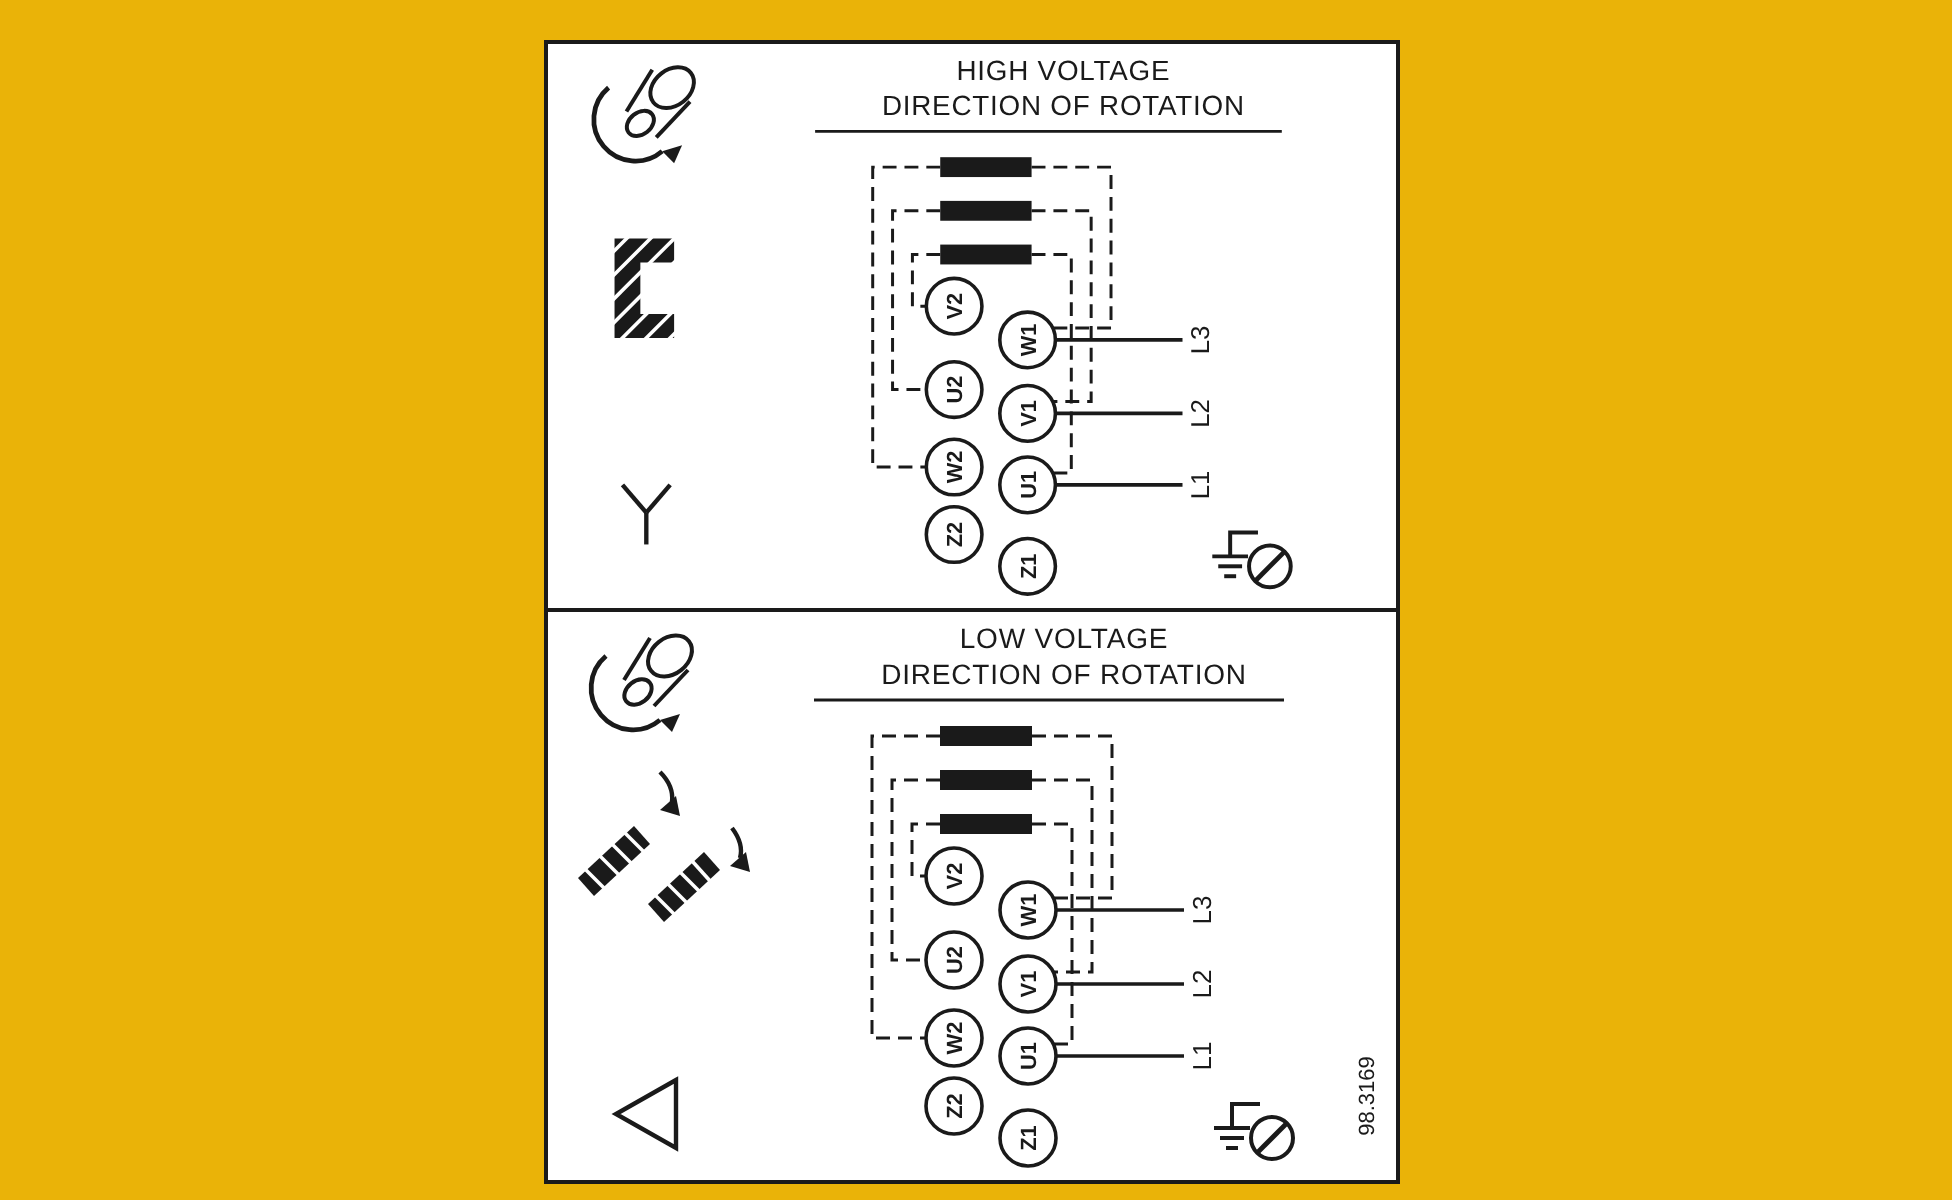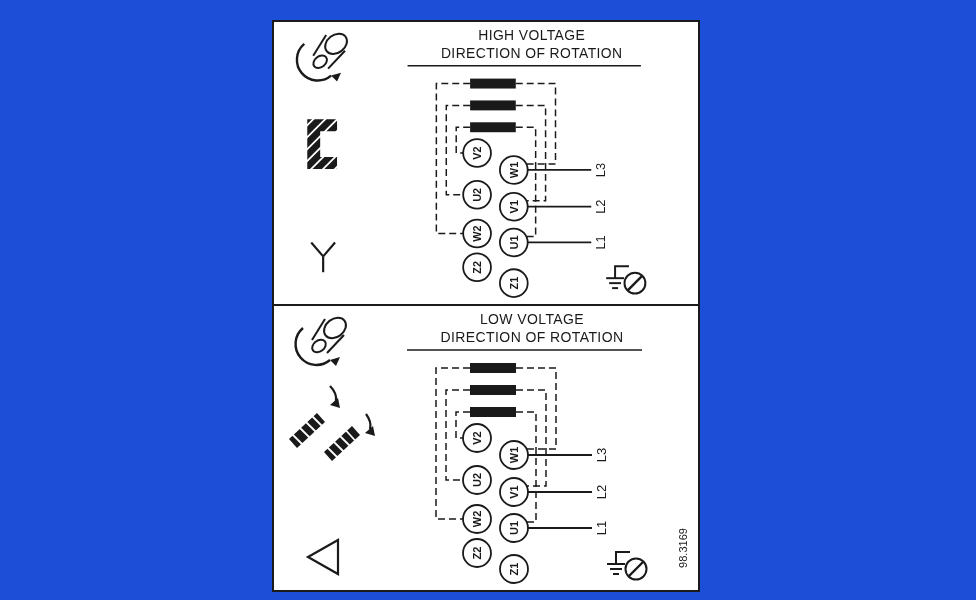--- a/index.html
+++ b/index.html
@@ -1,17 +1,17 @@
 <!DOCTYPE html>
 <html><head>
 <meta charset="utf-8">
 <style>
   * { margin:0; padding:0; box-sizing:border-box; }
   html,body { width:976px; height:600px; background:#ffffff; font-family:"Liberation Sans", sans-serif; }
-  .canvas { position:relative; width:976px; height:600px; background:#1d4ed8; overflow:hidden; }
+  .canvas { position:relative; width:976px; height:600px; background:#eab308; overflow:hidden; }
   .diagram-box {
     position:absolute; left:272px; top:20px; width:428px; height:572px;
     border:2px solid #1a1a1a; background:#ffffff;
   }
   .panel { width:100%; height:50%; }
   .panel.top { border-bottom:2px solid #1a1a1a; }
   .panel svg { display:block; width:100%; height:100%; }
 
   svg text { fill:#1a1a1a; font-family:"Liberation Sans", sans-serif; }
   .t-title { font-size:14px; letter-spacing:0.4px; text-anchor:middle; }

